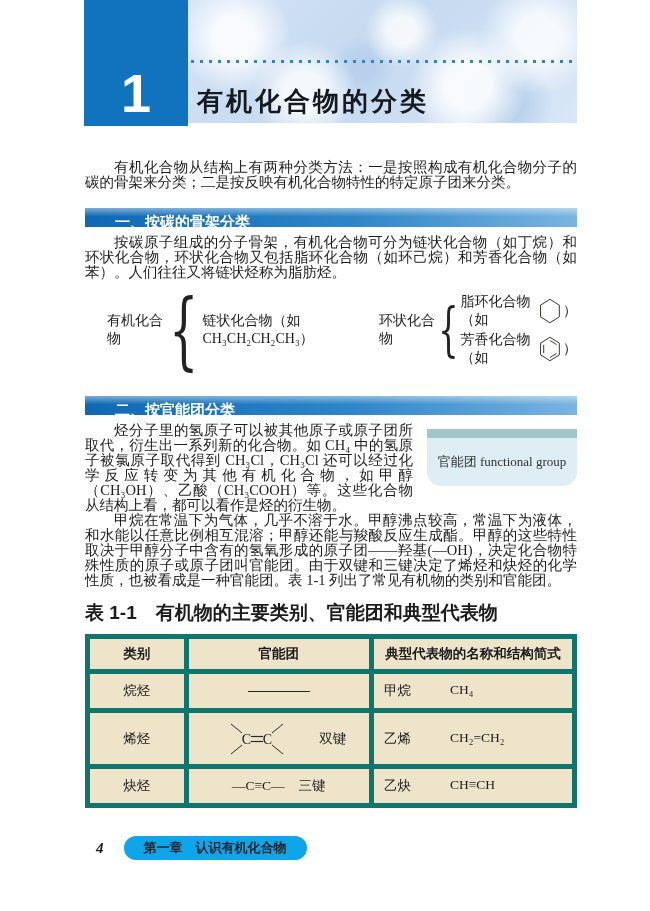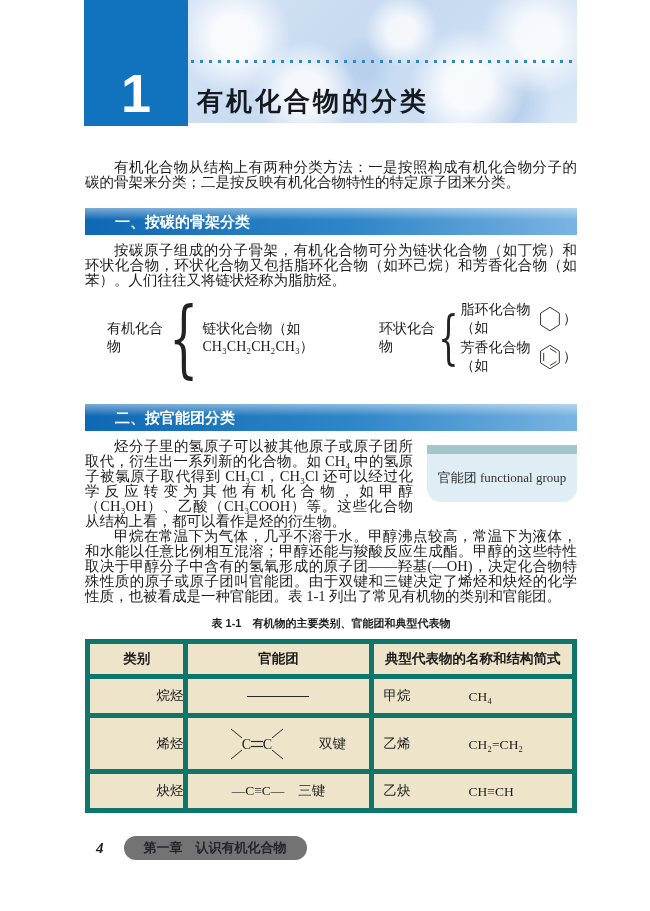--- a/index.html
+++ b/index.html
@@ -25,21 +25,21 @@
       background:repeating-linear-gradient(to right,#2e86c5 0 3px,rgba(0,0,0,0) 3px 9px);}
   .page-title{position:absolute;left:9px;top:84px;margin:0;
       font-family:"Liberation Serif","DejaVu Serif",serif;
       font-weight:bold;font-size:26px;letter-spacing:3px;color:#141a20;}
 
   
   .content{position:absolute;left:85px;top:150px;width:492px;}
   p{margin:0;text-indent:2em;font-size:14.5px;line-height:15px;text-align:justify;}
   .intro{margin-top:10px;}
 
-  .section-bar{height:27px;margin-top:18px;margin-bottom:8px;
+  .section-bar{height:19px;margin-top:18px;margin-bottom:8px;
       background:
         linear-gradient(180deg,rgba(255,255,255,.45) 0,rgba(255,255,255,0) 45%),
         linear-gradient(90deg,#0f68b4 0%,#2f86c8 55%,#7ab4e2 100%);
       color:#fff;font-family:"Liberation Sans","DejaVu Sans",sans-serif;
       font-weight:bold;font-size:15px;line-height:27px;padding-left:30px;box-sizing:border-box;}
 
   
   .diagram{display:flex;align-items:center;margin:2px 0 6px 22px;font-size:14px;}
   .brace{font-family:"DejaVu Serif",serif;font-weight:400;color:#222;
          display:inline-block;transform:scaleX(.55);}
@@ -52,41 +52,41 @@
   .hex-svg{margin:0 2px;}
 
   
   .para-block{overflow:hidden;}
   .sidebox{float:right;width:150px;margin:6px 0 6px 14px;}
   .sidebox-bar{height:9px;background:#a3c6cb;}
   .sidebox-body{background:#dfeef4;border-radius:0 0 14px 14px;
       padding:15px 4px;text-align:center;font-size:13px;color:#333;}
 
   
-  .table-caption{margin-top:12px;text-align:center;
+  .table-caption{margin-top:12px;text-align:left;
       font-family:"Liberation Sans","DejaVu Sans",sans-serif;
-      font-weight:bold;font-size:11px;color:#1c1c1c;}
+      font-weight:bold;font-size:19px;color:#1c1c1c;}
   table.cls{width:492px;margin-top:8px;border-collapse:collapse;background:#ede4ca;
       border:2px solid #3f3f36;font-size:13.5px;}
   table.cls th,table.cls td{border:5px solid #0f766e;padding:0 0;}
   table.cls th{font-family:"Liberation Sans","DejaVu Sans",sans-serif;
       font-weight:bold;font-size:13.5px;height:30px;text-align:center;}
-  td.cat{width:96px;text-align:right;height:34px;}
+  td.cat{width:96px;text-align:center;height:34px;}
   td.grp{width:182px;text-align:center;}
   td.rep{width:200px;}
-  .rep-inner{display:flex;align-items:flex-end;padding-left:10px;gap:19px;}
+  .rep-inner{display:flex;align-items:flex-start;padding-left:10px;}
   .rep-name{width:66px;}
   .dash-line{display:inline-block;width:62px;border-top:1.5px solid #2a2a24;vertical-align:middle;}
   .grp-flex{display:flex;align-items:center;justify-content:center;gap:14px;}
   .note-gap{margin-left:2px;}
 
   
   .footer{position:absolute;left:96px;top:836px;display:flex;align-items:center;gap:20px;}
   .folio{font-weight:bold;font-size:15px;font-style:italic;}
-  .chapter-pill{background:#737373;border-radius:12px;padding:3px 20px;
+  .chapter-pill{background:#0ea5e9;border-radius:12px;padding:3px 20px;
       font-family:"Liberation Sans","DejaVu Sans",sans-serif;
       font-weight:bold;font-size:13px;color:#24242c;}
 </style>
 </head>
 <body>
 
 <div class="page">
 
   <div class="chapter-box">
     <span class="chapter-num">1</span>

